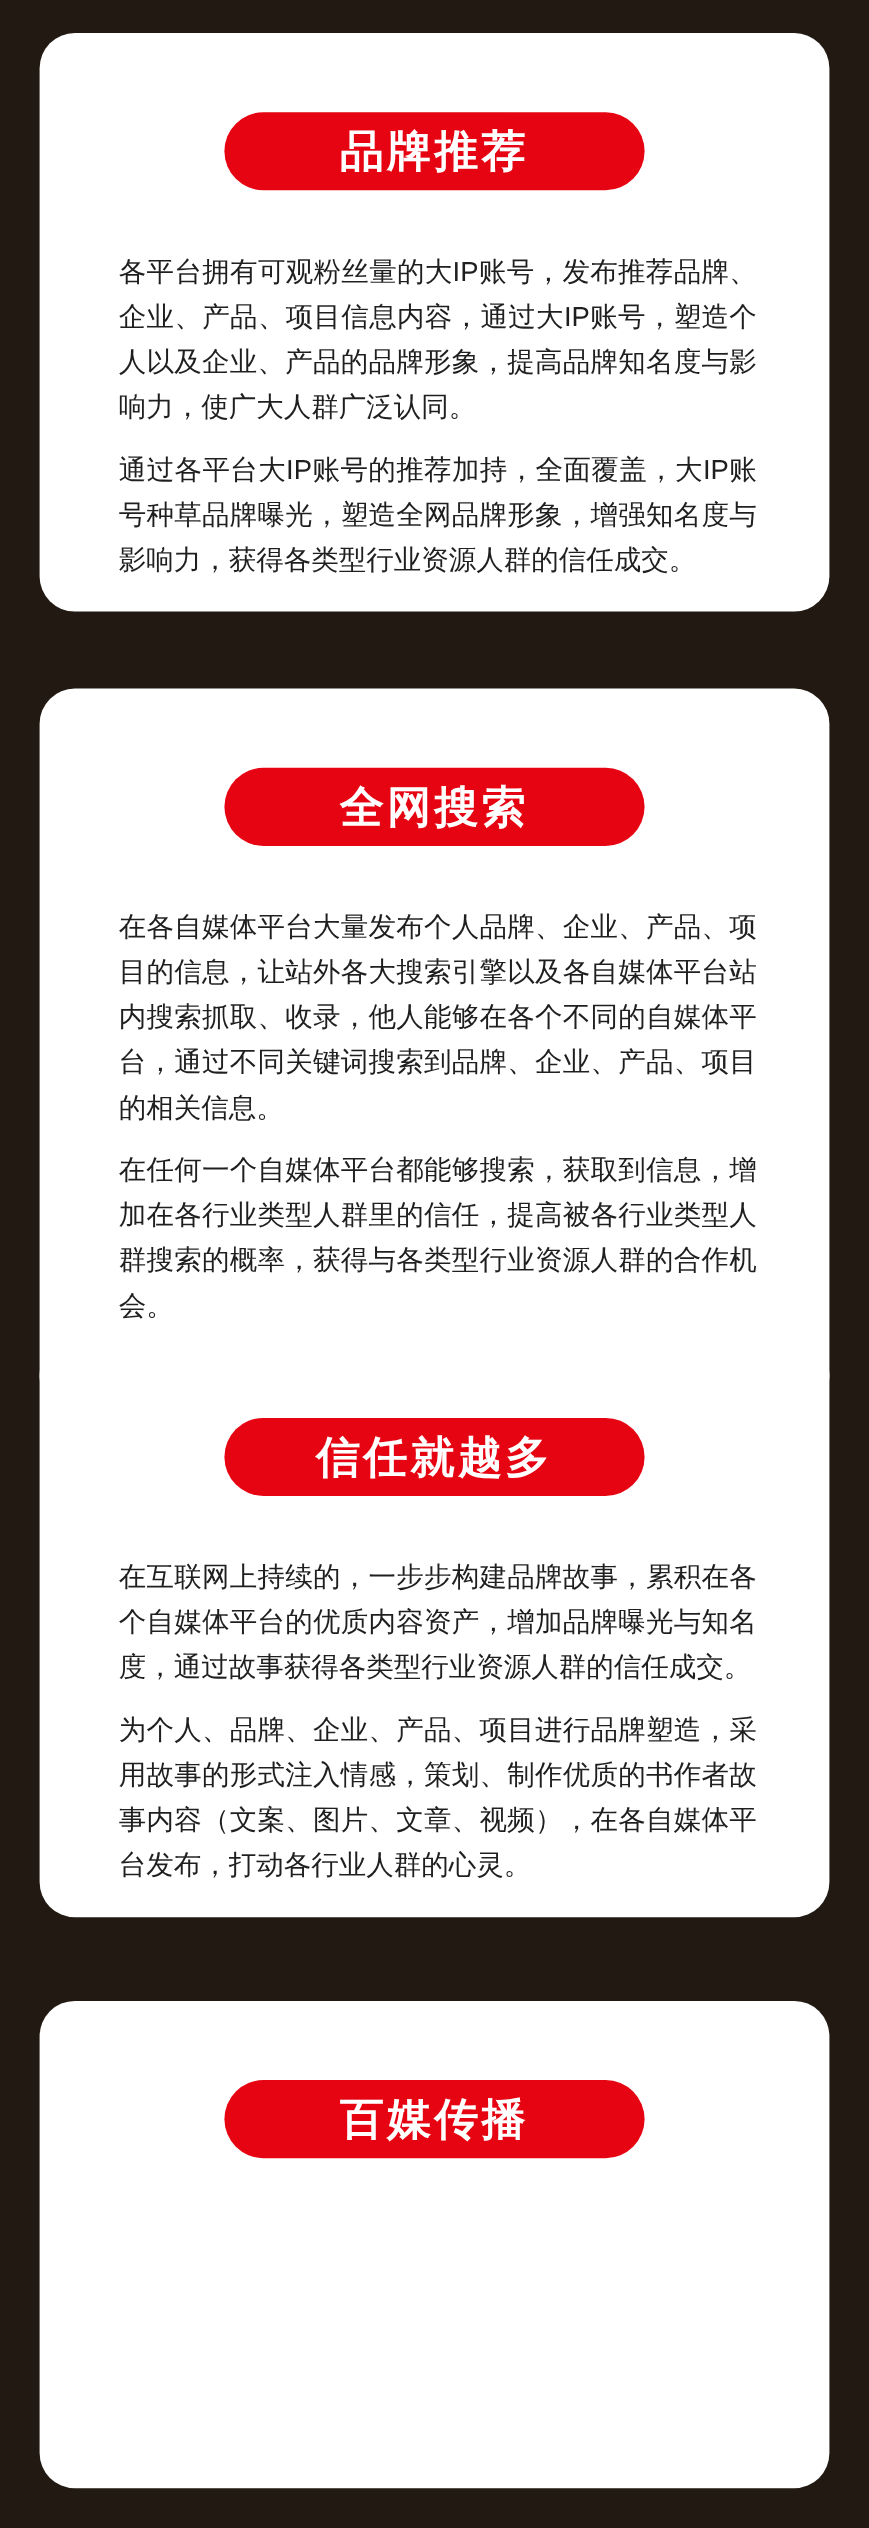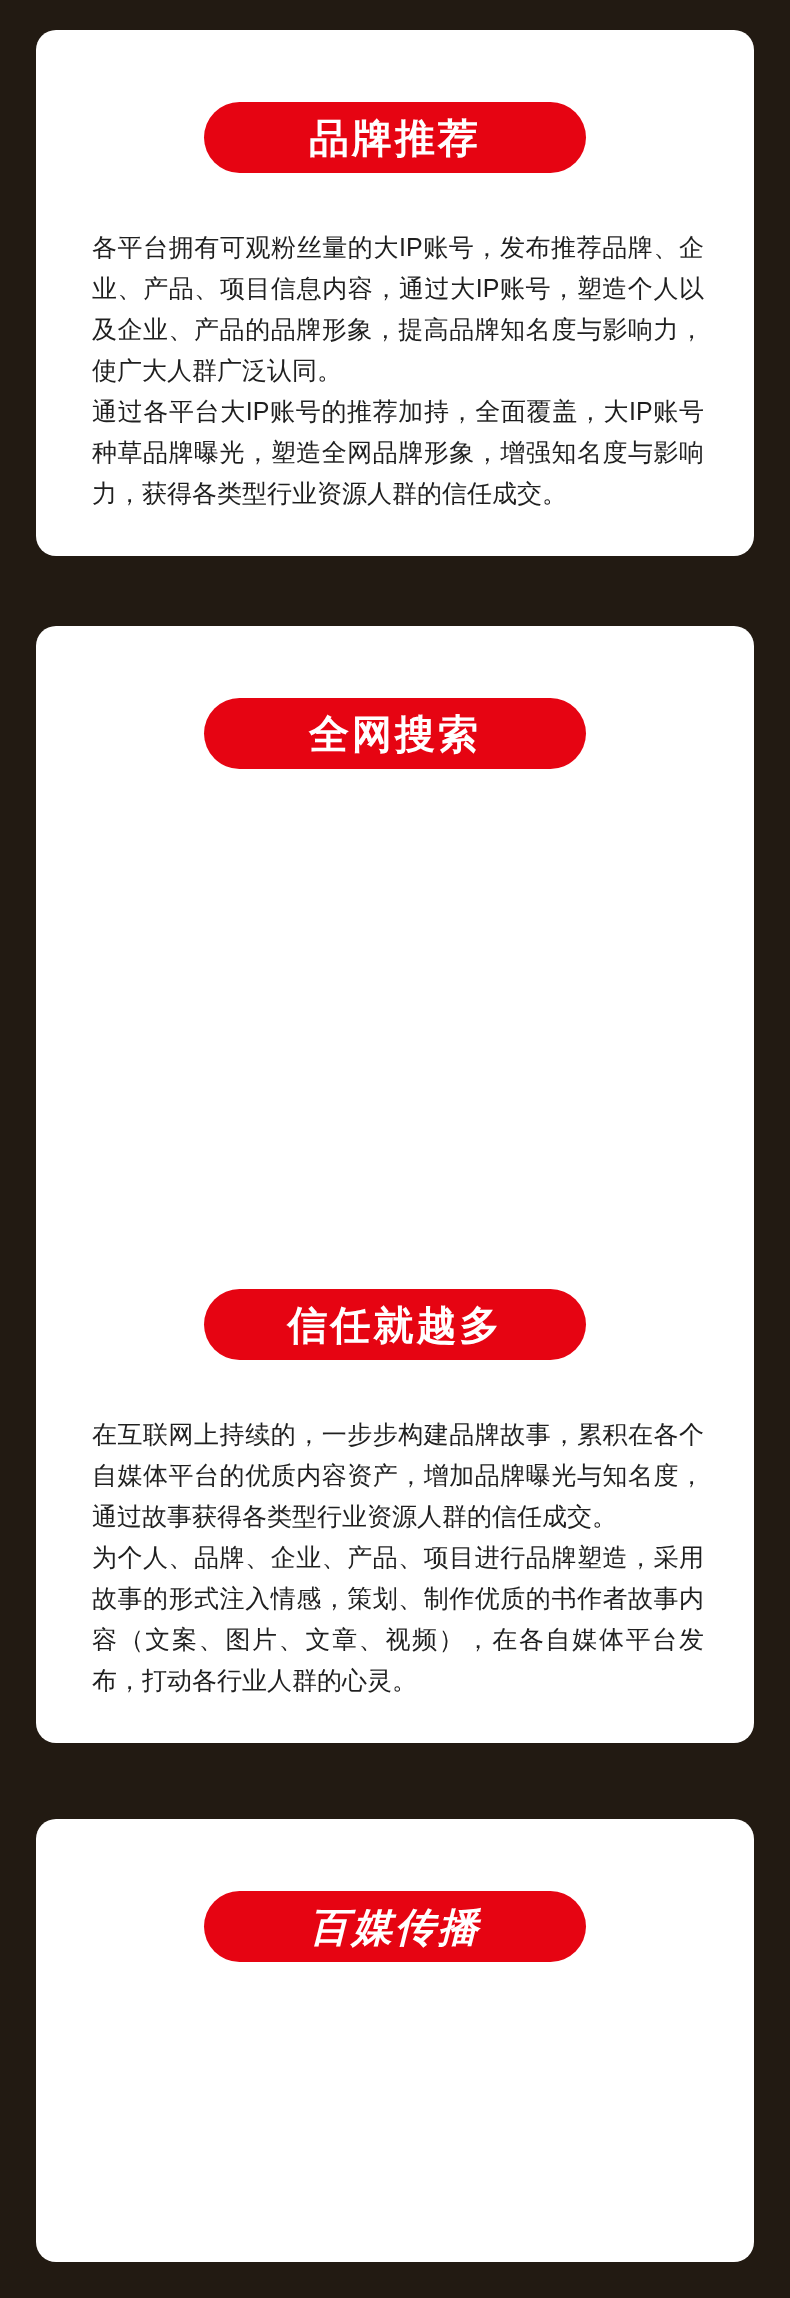--- a/index.html
+++ b/index.html
@@ -7,28 +7,28 @@
     width:790px; height:2298px;
     background:#221a12;
     position:relative;
     font-family:"Liberation Sans", sans-serif;
   }
   .card {
     position:absolute;
     left:36px;
     width:718px;
     background:#ffffff;
-    border-radius:20px;
+    border-radius:32px;
     box-sizing:border-box;
     overflow:hidden;
   }
   .card-1 { top:30px;   height:526px; }
   .card-2 { top:626px;  height:658px; }
   .card-3 { top:1217px; height:526px; }
-  .card-4 { top:1819px; height:443px;font-style:italic; }
+  .card-4 { top:1819px; height:443px; }
   .pill {
     width:382px; height:71px;
     margin:72px auto 0;
     background:#e60412;
     border-radius:36px;
     display:flex; align-items:center; justify-content:center;
     color:#ffffff;
     font-size:40px;
     font-weight:bold;
     letter-spacing:3px;
@@ -36,38 +36,42 @@
   }
   .body-text {
     margin-top:54px;
     padding:0 50px 0 56px;
     font-size:25px;
     line-height:41px;
     color:#1f1f1f;
     text-align:justify;
     text-justify:inter-ideograph;
   }
-  .body-text p { margin:0; }
+  .body-text p { margin:16px; }
 </style>
 </head>
 <body>
 
 <section class="card card-1">
   <div class="pill">
     <span>品牌推荐</span>
   </div>
   <div class="body-text">
     <p>各平台拥有可观粉丝量的大IP账号，发布推荐品牌、企业、产品、项目信息内容，通过大IP账号，塑造个人以及企业、产品的品牌形象，提高品牌知名度与影响力，使广大人群广泛认同。</p>
     <p>通过各平台大IP账号的推荐加持，全面覆盖，大IP账号种草品牌曝光，塑造全网品牌形象，增强知名度与影响力，获得各类型行业资源人群的信任成交。</p>
   </div>
 </section>
 
 <section class="card card-2">
   <div class="pill">
     <span>全网搜索</span>
+  </div>
+  <div class="body-text">
+    <p>在各自媒体平台大量发布个人品牌、企业、产品、项目的信息，让站外各大搜索引擎以及各自媒体平台站内搜索抓取、收录，他人能够在各个不同的自媒体平台，通过不同关键词搜索到品牌、企业、产品、项目的相关信息。</p>
+    <p>在任何一个自媒体平台都能够搜索，获取到信息，增加在各行业类型人群里的信任，提高被各行业类型人群搜索的概率，获得与各类型行业资源人群的合作机会。</p>
   </div>
 </section>
 
 <section class="card card-3">
   <div class="pill">
     <span>信任就越多</span>
   </div>
   <div class="body-text">
     <p>在互联网上持续的，一步步构建品牌故事，累积在各个自媒体平台的优质内容资产，增加品牌曝光与知名度，通过故事获得各类型行业资源人群的信任成交。</p>
     <p>为个人、品牌、企业、产品、项目进行品牌塑造，采用故事的形式注入情感，策划、制作优质的书作者故事内容（文案、图片、文章、视频），在各自媒体平台发布，打动各行业人群的心灵。</p>

